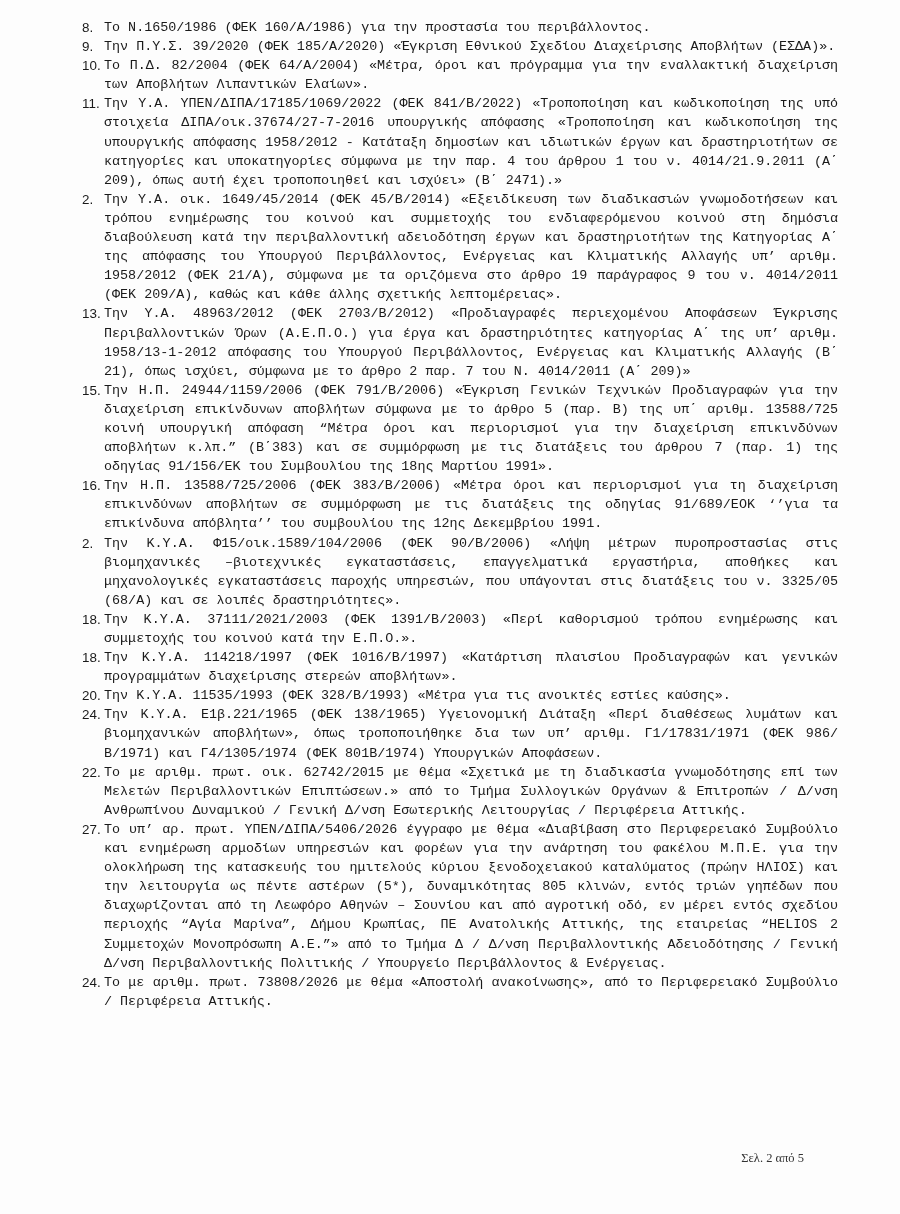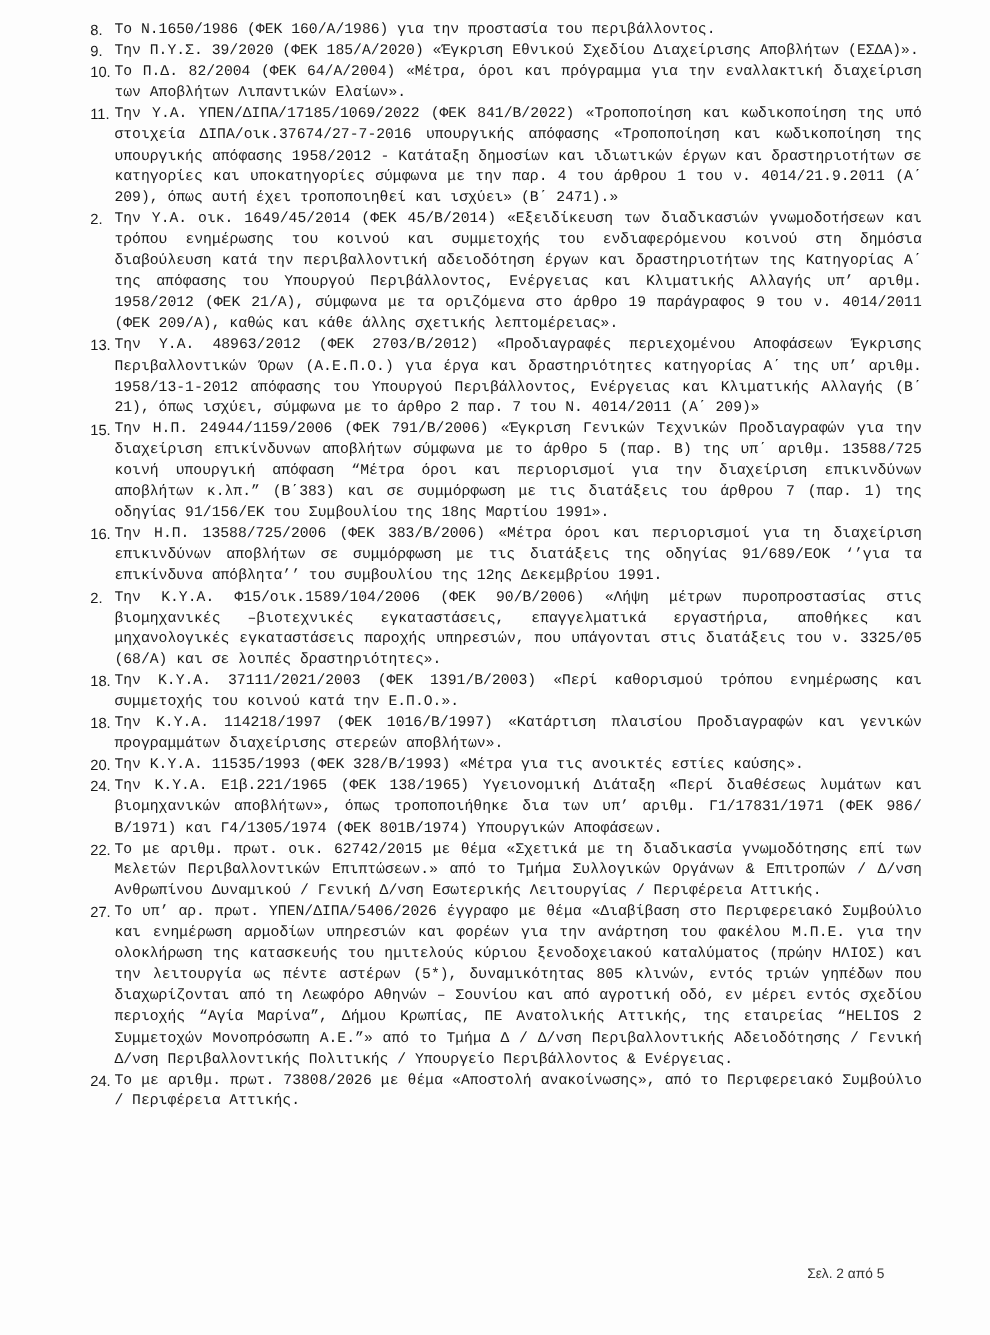--- a/index.html
+++ b/index.html
@@ -12,21 +12,21 @@
   }
   .content {
     position: absolute; left: 82px; top: 18px; width: 756px;
     font-size: 13.4px; line-height: 19.1px;
   }
   .item { display: flex; margin-bottom: 0px; }
   .num { flex: 0 0 22px; white-space: nowrap; }
   .txt { flex: 1; text-align: justify; font-family: Liberation Mono, monospace; }
   .footer {
     position: absolute; right: 96px; top: 1151px;
-    font-family: Liberation Sans, sans-serif;
+    font-family: Liberation Serif, serif;
     font-size: 12.5px; color: #333;
   }
 </style>
 </head>
 <body>
 
 <div class="page">
   <div class="content">
     <div class="item">
         <span class="num">8.</span>

